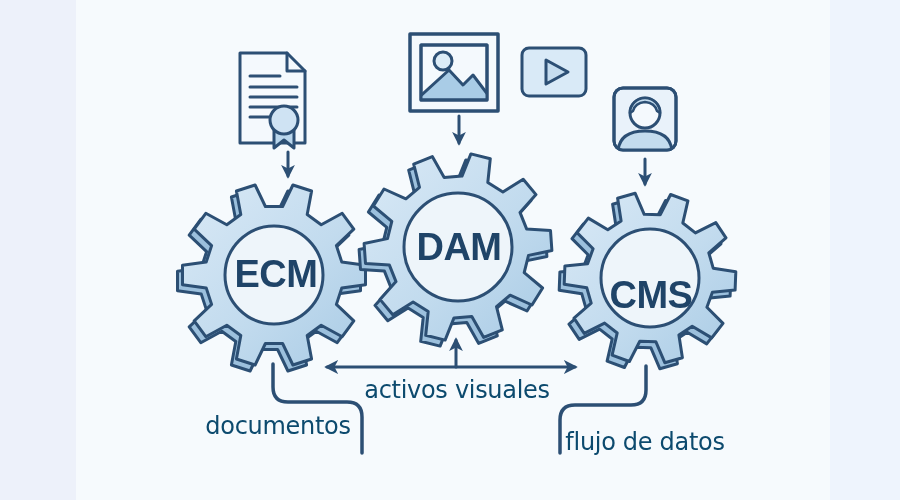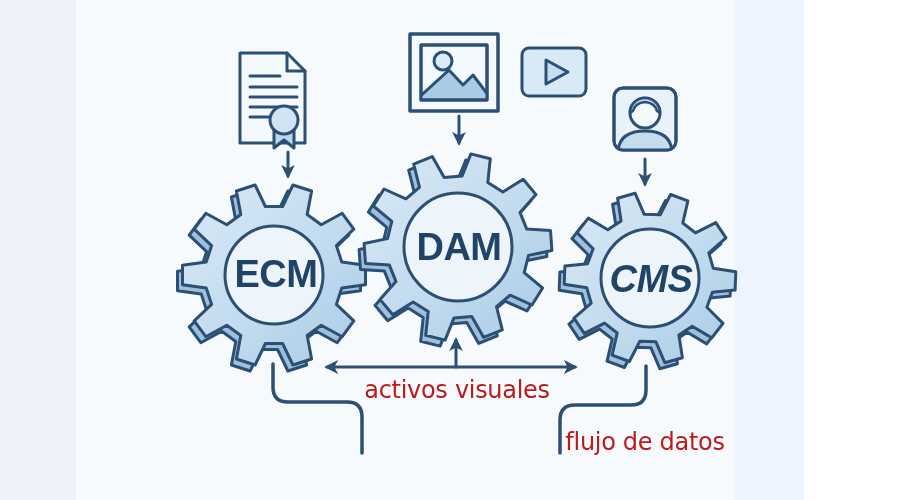--- a/index.html
+++ b/index.html
@@ -1,18 +1,18 @@
 <!DOCTYPE html>
 <html><head>
 <meta charset="utf-8">
 <style>
   html,body{margin:0;padding:0;}
   .canvas{
     position:relative;
-    width:804px;height:500px;
+    width:900px;height:500px;
     overflow:hidden;
     font-family:"Liberation Sans", sans-serif;
     background:#f6fafd;
   }
   .strip{position:absolute;top:0;height:500px;}
   .strip.left{left:0;width:76px;background:#edf1fa;}
   .strip.right{right:0;width:70px;background:#eef4fd;}
   svg.diagram{position:absolute;left:0;top:0;}
   .gear-label{
     position:absolute;
@@ -20,28 +20,28 @@
     font-family:"Liberation Sans", sans-serif;
     font-weight:bold;
     font-size:38px;
     letter-spacing:-0.5px;
     color:#1f4468;
     white-space:nowrap;
     pointer-events:none;
   }
   #label-ecm{left:276px;top:276px;}
   #label-dam{left:459px;top:249px;text-align:right;}
-  #label-cms{left:651px;top:281px;font-style:italic;}
+  #label-cms{left:651px;top:297px;}
   .caption{
     position:absolute;
     transform:translate(-50%,0);
     font-family:"DejaVu Sans", sans-serif;
     font-size:24px;
     letter-spacing:-0.3px;
-    color:#b91c1c;
+    color:#0c4a6e;
     white-space:nowrap;
   }
   #caption-documents{left:278px;top:412px;}
   #caption-visual-assets{left:457px;top:376px;}
   #caption-data-flow{left:645px;top:428px;}
 </style>
 </head>
 <body>
 
 <div class="canvas">
@@ -128,15 +128,16 @@
     <g stroke="#2c4f74" stroke-width="3.5" stroke-linecap="round" fill="none">
       <path d="M273,364 L273,387 Q273,402 288,402 L347,402 Q362,402 362,417 L362,453"></path>
       <path d="M646,366 L646,390 Q646,405 631,405 L575,405 Q560,405 560,420 L560,453"></path>
     </g>
   </svg>
 
   <div class="gear-label" id="label-ecm">ECM</div>
   <div class="gear-label" id="label-dam">DAM</div>
   <div class="gear-label" id="label-cms">CMS</div>
 
+  <div class="caption" id="caption-documents">documentos</div>
   <div class="caption" id="caption-visual-assets">activos visuales</div>
   <div class="caption" id="caption-data-flow">flujo de datos</div>
 </div>
 
 </body></html>

